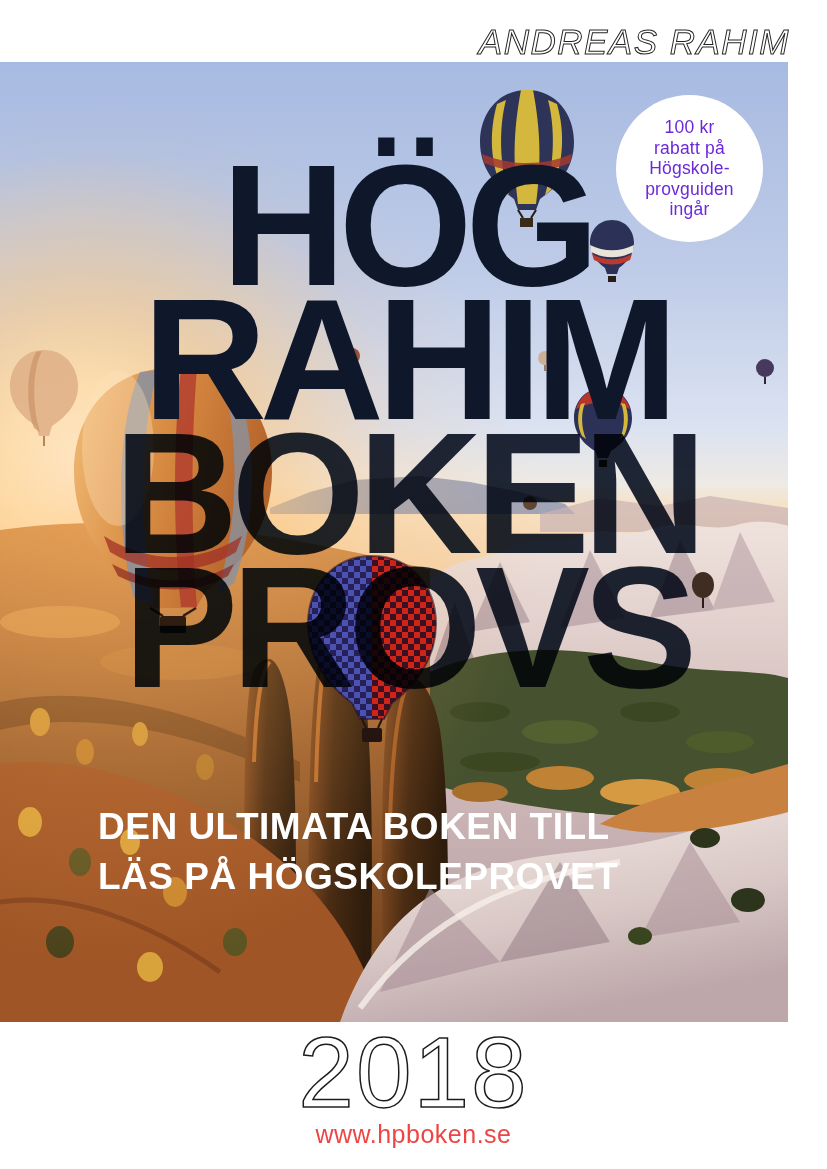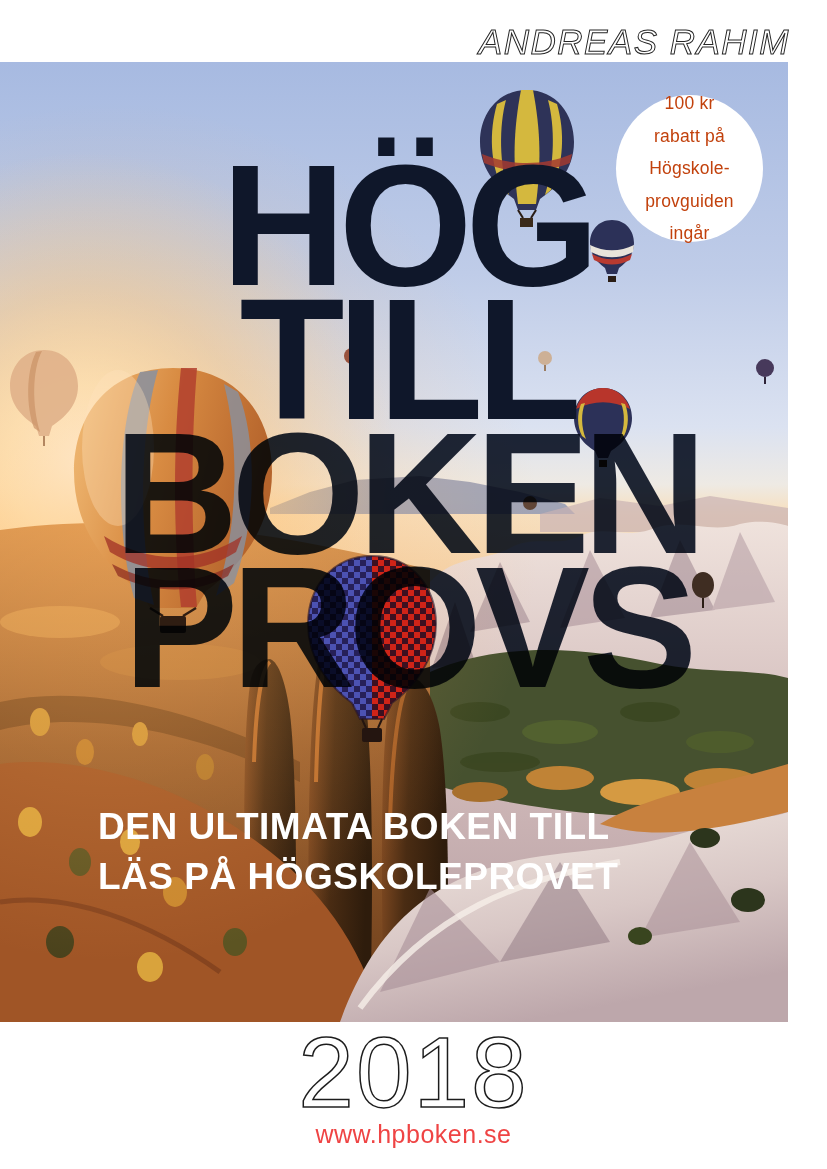--- a/index.html
+++ b/index.html
@@ -20,23 +20,23 @@
   }
   
   .photo{
     position:absolute;left:0;top:62px;width:788px;height:960px;overflow:hidden;
     background:#c7d2ec;
   }
   .photo svg{position:absolute;left:0;top:0;}
   
   .badge{
     position:absolute;left:616px;top:33px;width:147px;height:147px;border-radius:50%;
-    background:#ffffff;color:#c2410c;
+    background:#ffffff;color:#6d28d9;
     display:flex;flex-direction:column;justify-content:center;align-items:center;
-    text-align:center;font-size:17.5px;line-height:20.5px;letter-spacing:.2px;gap:12px;
+    text-align:center;font-size:17.5px;line-height:20.5px;letter-spacing:.2px;
   }
   
   .title{
     position:absolute;left:0;top:96px;width:100%;text-align:center;
     font-weight:bold;font-size:172px;line-height:134px;letter-spacing:-7px;
     color:#0f172a;
   }
   .title .t-line{display:block;transform:translateX(13px);}
   .title .t-line.blend{mix-blend-mode:multiply;opacity:.93;}
   
@@ -264,21 +264,21 @@
         <path d="M372,494 C414,494 436,528 436,562 C436,598 414,625 392,641 L384,657 L372,657 Z" fill="url(#chkRed)"></path>
         <path d="M372,494 C330,494 308,528 308,562 C308,598 330,625 352,641 L360,657 L384,657 L392,641 C414,625 436,598 436,562 C436,528 414,494 372,494 Z" fill="none" stroke="#2a1628" stroke-width="2" opacity="0.6"></path>
         <line x1="362" y1="657" x2="366" y2="666" stroke="#241510" stroke-width="2"></line>
         <line x1="382" y1="657" x2="378" y2="666" stroke="#241510" stroke-width="2"></line>
         <rect x="362" y="666" width="20" height="14" rx="2" fill="#241510"></rect>
       </g>
     </svg>
 
     <div class="title">
       <span class="t-line">HÖG</span>
-      <span class="t-line">TILL</span>
+      <span class="t-line">RAHIM</span>
       <span class="t-line blend">BOKEN</span>
       <span class="t-line blend">PROVS</span>
     </div>
 
     <div class="badge">
       <div>100 kr</div>
       <div>rabatt på</div>
       <div>Högskole-</div>
       <div>provguiden</div>
       <div>ingår</div>

